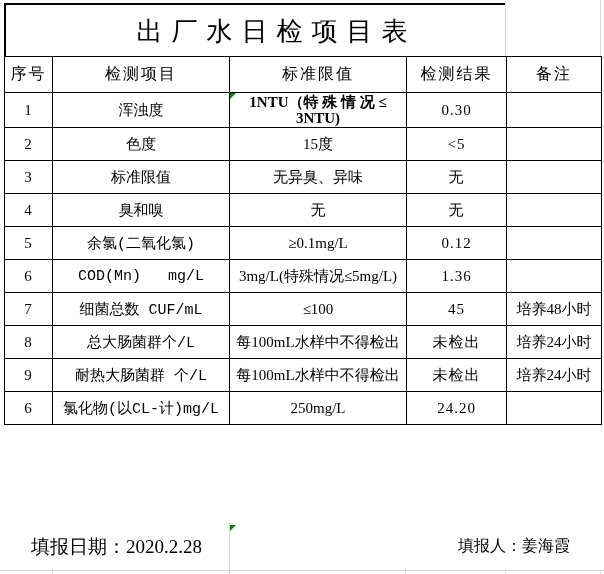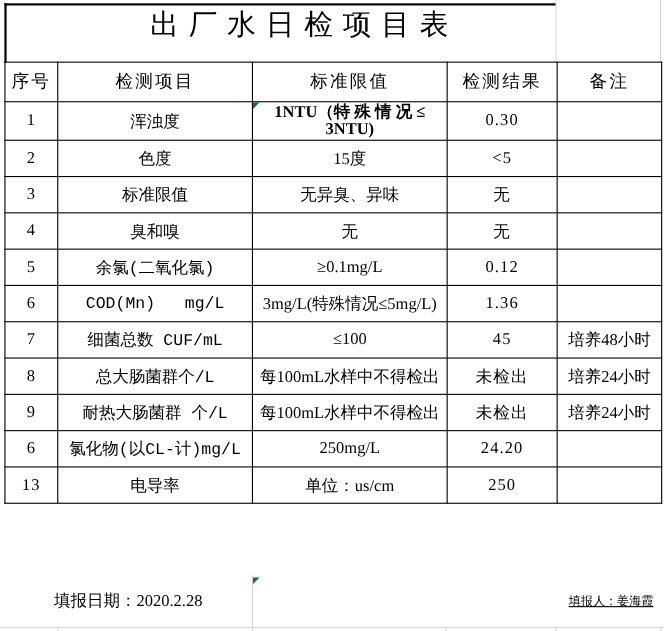--- a/index.html
+++ b/index.html
@@ -11,21 +11,21 @@
   }
   
   .gl { position:absolute; background:#d6d6d6; }
   .gl.v { width:1px; }
   .gl.h { height:1px; }
 
   
   .title-cell {
     position:absolute; left:4px; top:3px; width:501px; height:54px;
     border-top:2px solid #000; border-left:2px solid #000;
-    display:flex; justify-content:center;
+    display:flex; align-items:center; justify-content:center;
   }
   .title-cell span {
     font-size:26px; letter-spacing:9px; padding-left:42px; white-space:nowrap;
   }
 
   
   table.grid {
     position:absolute; left:4px; top:56px; width:597px;
     border-collapse:collapse; table-layout:fixed;border-radius:19px;
   }
@@ -46,26 +46,26 @@
   
   .tri {
     position:absolute; width:0; height:0;
     border-top:6px solid #0a7a0a; border-right:6px solid transparent;
   }
 
   
   .footer-date {
     position:absolute; left:4px; top:523px; width:225px; height:47px;
     display:flex; align-items:center; justify-content:center;
-    font-size:15px; white-space:nowrap;
+    font-size:19px; white-space:nowrap;
   }
   .footer-reporter {
-    position:absolute; left:405px; top:523px; width:195px; height:47px;
+    position:absolute; left:381px; top:523px; width:195px; height:47px;
     display:flex; align-items:center; justify-content:flex-end;
-    font-size:11px; padding-right:6px; white-space:nowrap;text-decoration:underline;
+    font-size:16px; padding-right:6px; white-space:nowrap;
   }
 </style>
 </head>
 <body>
 
 <div class="canvas">
 
   <div class="gl v" style="left:505px; top:0; height:56px;"></div>
   <div class="gl v" style="left:600px; top:0; height:56px;"></div>
 
@@ -155,27 +155,20 @@
         <td class="num">未检出</td>
         <td>培养24小时</td>
       </tr>
       <tr class="rr">
         <td class="num">6</td>
         <td class="item">氯化物(以CL-计)mg/L</td>
         <td>250mg/L</td>
         <td class="num">24.20</td>
         <td></td>
       </tr>
-      <tr class="rr">
-        <td class="num">13</td>
-        <td class="item">电导率</td>
-        <td>单位：us/cm</td>
-        <td class="num">250</td>
-        <td></td>
-      </tr>
     </tbody>
   </table>
 
   <div class="footer-date">填报日期：2020.2.28</div>
   <div class="footer-reporter">填报人：姜海霞</div>
   <span class="tri" style="left:230px; top:525px;"></span>
 
   <div class="gl v" style="left:229px; top:523px; height:47px;"></div>
   <div class="gl h" style="left:0; top:570px; width:604px;"></div>
   <div class="gl v" style="left:52px;  top:570px; height:4px;"></div>

